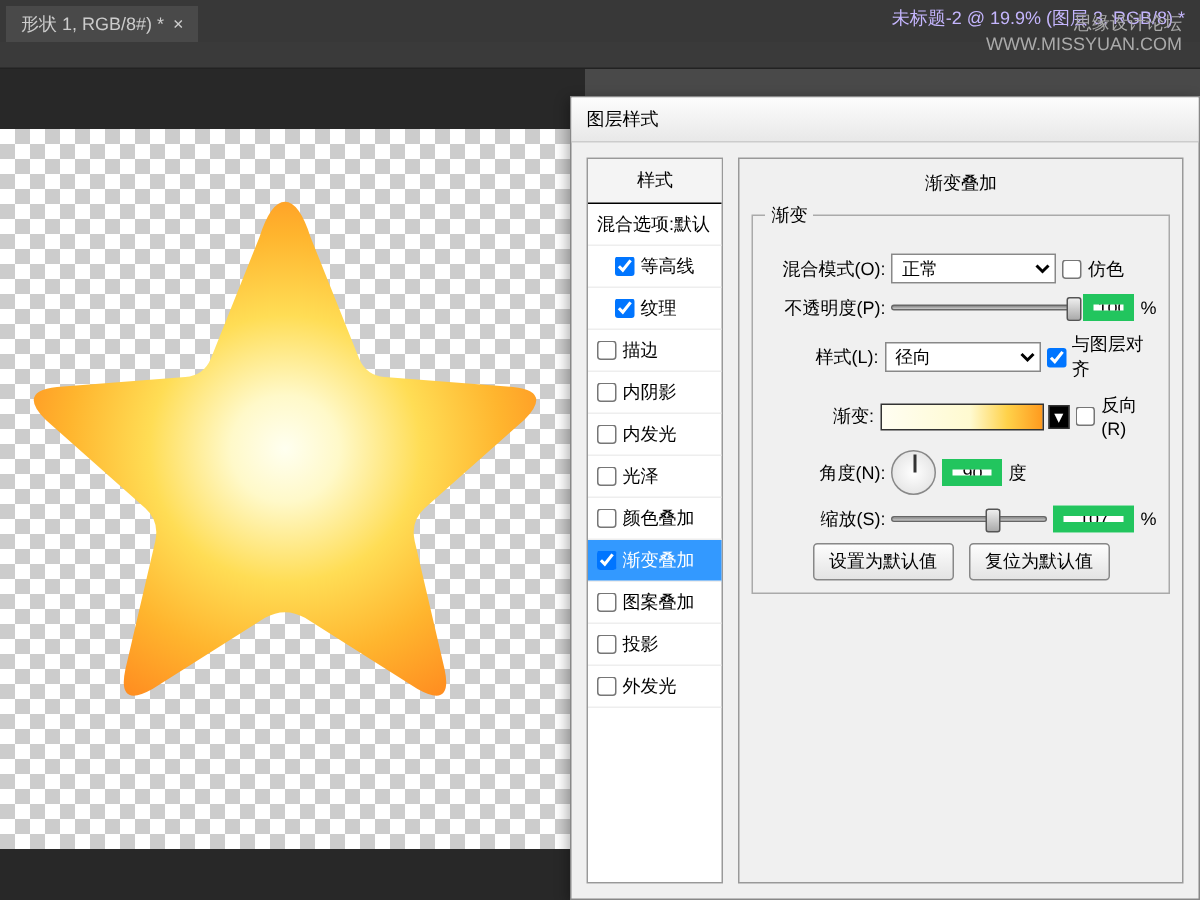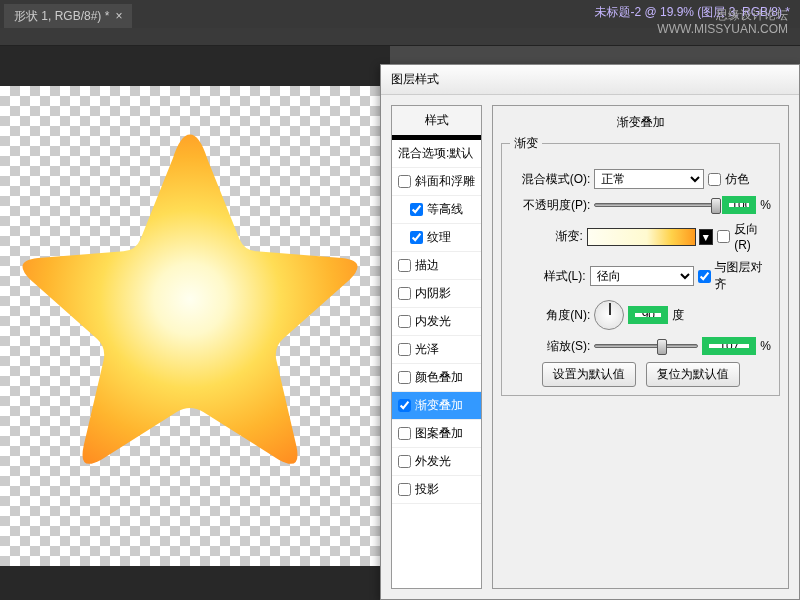--- a/index.html
+++ b/index.html
@@ -11,21 +11,21 @@
 .ruler-h{background:#3a3a3a;height:18px;border-bottom:1px solid #222}
 .canvas-area{position:absolute;top:46px;left:0;width:390px;height:554px;background:#282828}
 .canvas{position:absolute;top:40px;left:0;width:390px;height:480px;
  background-image:linear-gradient(45deg,#ccc 25%,transparent 25%),linear-gradient(-45deg,#ccc 25%,transparent 25%),linear-gradient(45deg,transparent 75%,#ccc 75%),linear-gradient(-45deg,transparent 75%,#ccc 75%);
  background-size:20px 20px;background-position:0 0,0 10px,10px -10px,-10px 0;background-color:#fff}
 .star{position:absolute;top:20px;left:0;width:380px;height:380px}
 .dialog{position:absolute;top:64px;left:380px;width:420px;height:536px;background:#f0f0f0;border:1px solid #888;box-shadow:-2px 2px 8px rgba(0,0,0,0.3)}
 .titlebar{background:linear-gradient(#fdfdfd,#e8e8e8);height:30px;display:flex;align-items:center;padding:0 10px;border-bottom:1px solid #ccc}
 .dialog-body{display:flex;height:calc(100% - 30px)}
 .style-list{width:110px;border:1px solid #999;margin:10px 0 10px 10px;background:#fff}
-.style-header{padding:6px 8px;border-bottom:5px solid #000000;text-align:center;background:#f4f4f4}
+.style-header{padding:6px 8px;border-bottom:1px solid #000000;text-align:center;background:#f4f4f4}
 .style-item{padding:5px 6px;display:flex;align-items:center;gap:4px;border-bottom:1px solid #eee}
 .style-item.sel{background:#3399ff;color:#fff}
 .style-item input{margin:0}
 .settings{flex:1;margin:10px;border:1px solid #999;padding:8px;position:relative}
 fieldset{border:1px solid #aaa;padding:10px 8px 8px;margin-top:4px}
 legend{padding:0 4px}
 .row{display:flex;align-items:center;margin:7px 0;gap:4px}
 .lbl{width:80px;text-align:right}
 select{height:20px;border:1px solid #888;background:#fff;padding:0 2px}
 input[type=text]{height:18px;border:7px solid #22c55e;background:#fff;text-align:center;padding:0 2px}
@@ -79,24 +79,20 @@
 <div class="dialog">
  <div class="titlebar">
   <span>图层样式</span>
  </div>
  <div class="dialog-body">
   <div class="style-list">
    <div class="style-header">样式</div>
    <div class="style-item">
           <span>混合选项:默认</span>
         </div>
-   <div class="style-item">
-          <input type="checkbox" style="">
-          <span>斜面和浮雕</span>
-        </div>
    <div class="style-item" style="padding-left:18px">
           <input type="checkbox" checked="" style="">
           <span>等高线</span>
         </div>
    <div class="style-item" style="padding-left:18px">
           <input type="checkbox" checked="" style="">
           <span>纹理</span>
         </div>
    <div class="style-item">
           <input type="checkbox" style="">
@@ -121,25 +117,25 @@
    <div class="style-item sel">
           <input type="checkbox" checked="" style="">
           <span>渐变叠加</span>
         </div>
    <div class="style-item">
           <input type="checkbox" style="">
           <span>图案叠加</span>
         </div>
    <div class="style-item">
           <input type="checkbox" style="">
-          <span>外发光</span>
+          <span>投影</span>
         </div>
    <div class="style-item">
           <input type="checkbox" style="">
-          <span>投影</span>
+          <span>外发光</span>
         </div>
   </div>
 
   <div class="settings">
    <div class="group-title">渐变叠加</div>
    <fieldset>
     <legend>渐变</legend>
 
     <div class="row">
      <span class="lbl">混合模式(O):</span>
@@ -149,32 +145,32 @@
     </div>
 
     <div class="row">
      <span class="lbl">不透明度(P):</span>
      <div class="slider s1"></div>
      <input type="text" style="width: 34px;" value="100">
      <span>%</span>
     </div>
 
     <div class="row">
+     <span class="lbl">样式(L):</span>
+     <select style="width:110px"><option>径向</option></select>
+     <input type="checkbox" checked="" style="">
+     <span>与图层对齐</span>
+    </div>
+
+    <div class="row">
      <span class="lbl">渐变:</span>
      <div class="grad-prev"></div>
      <div class="grad-arrow">▾</div>
      <input type="checkbox" style="">
      <span>反向(R)</span>
-    </div>
-
-    <div class="row">
-     <span class="lbl">样式(L):</span>
-     <select style="width:110px"><option>径向</option></select>
-     <input type="checkbox" checked="" style="">
-     <span>与图层对齐</span>
     </div>
 
     <div class="row">
      <span class="lbl">角度(N):</span>
      <div class="dial"></div>
      <input type="text" style="width: 40px;" value="90">
      <span>度</span>
     </div>
 
     <div class="row">

